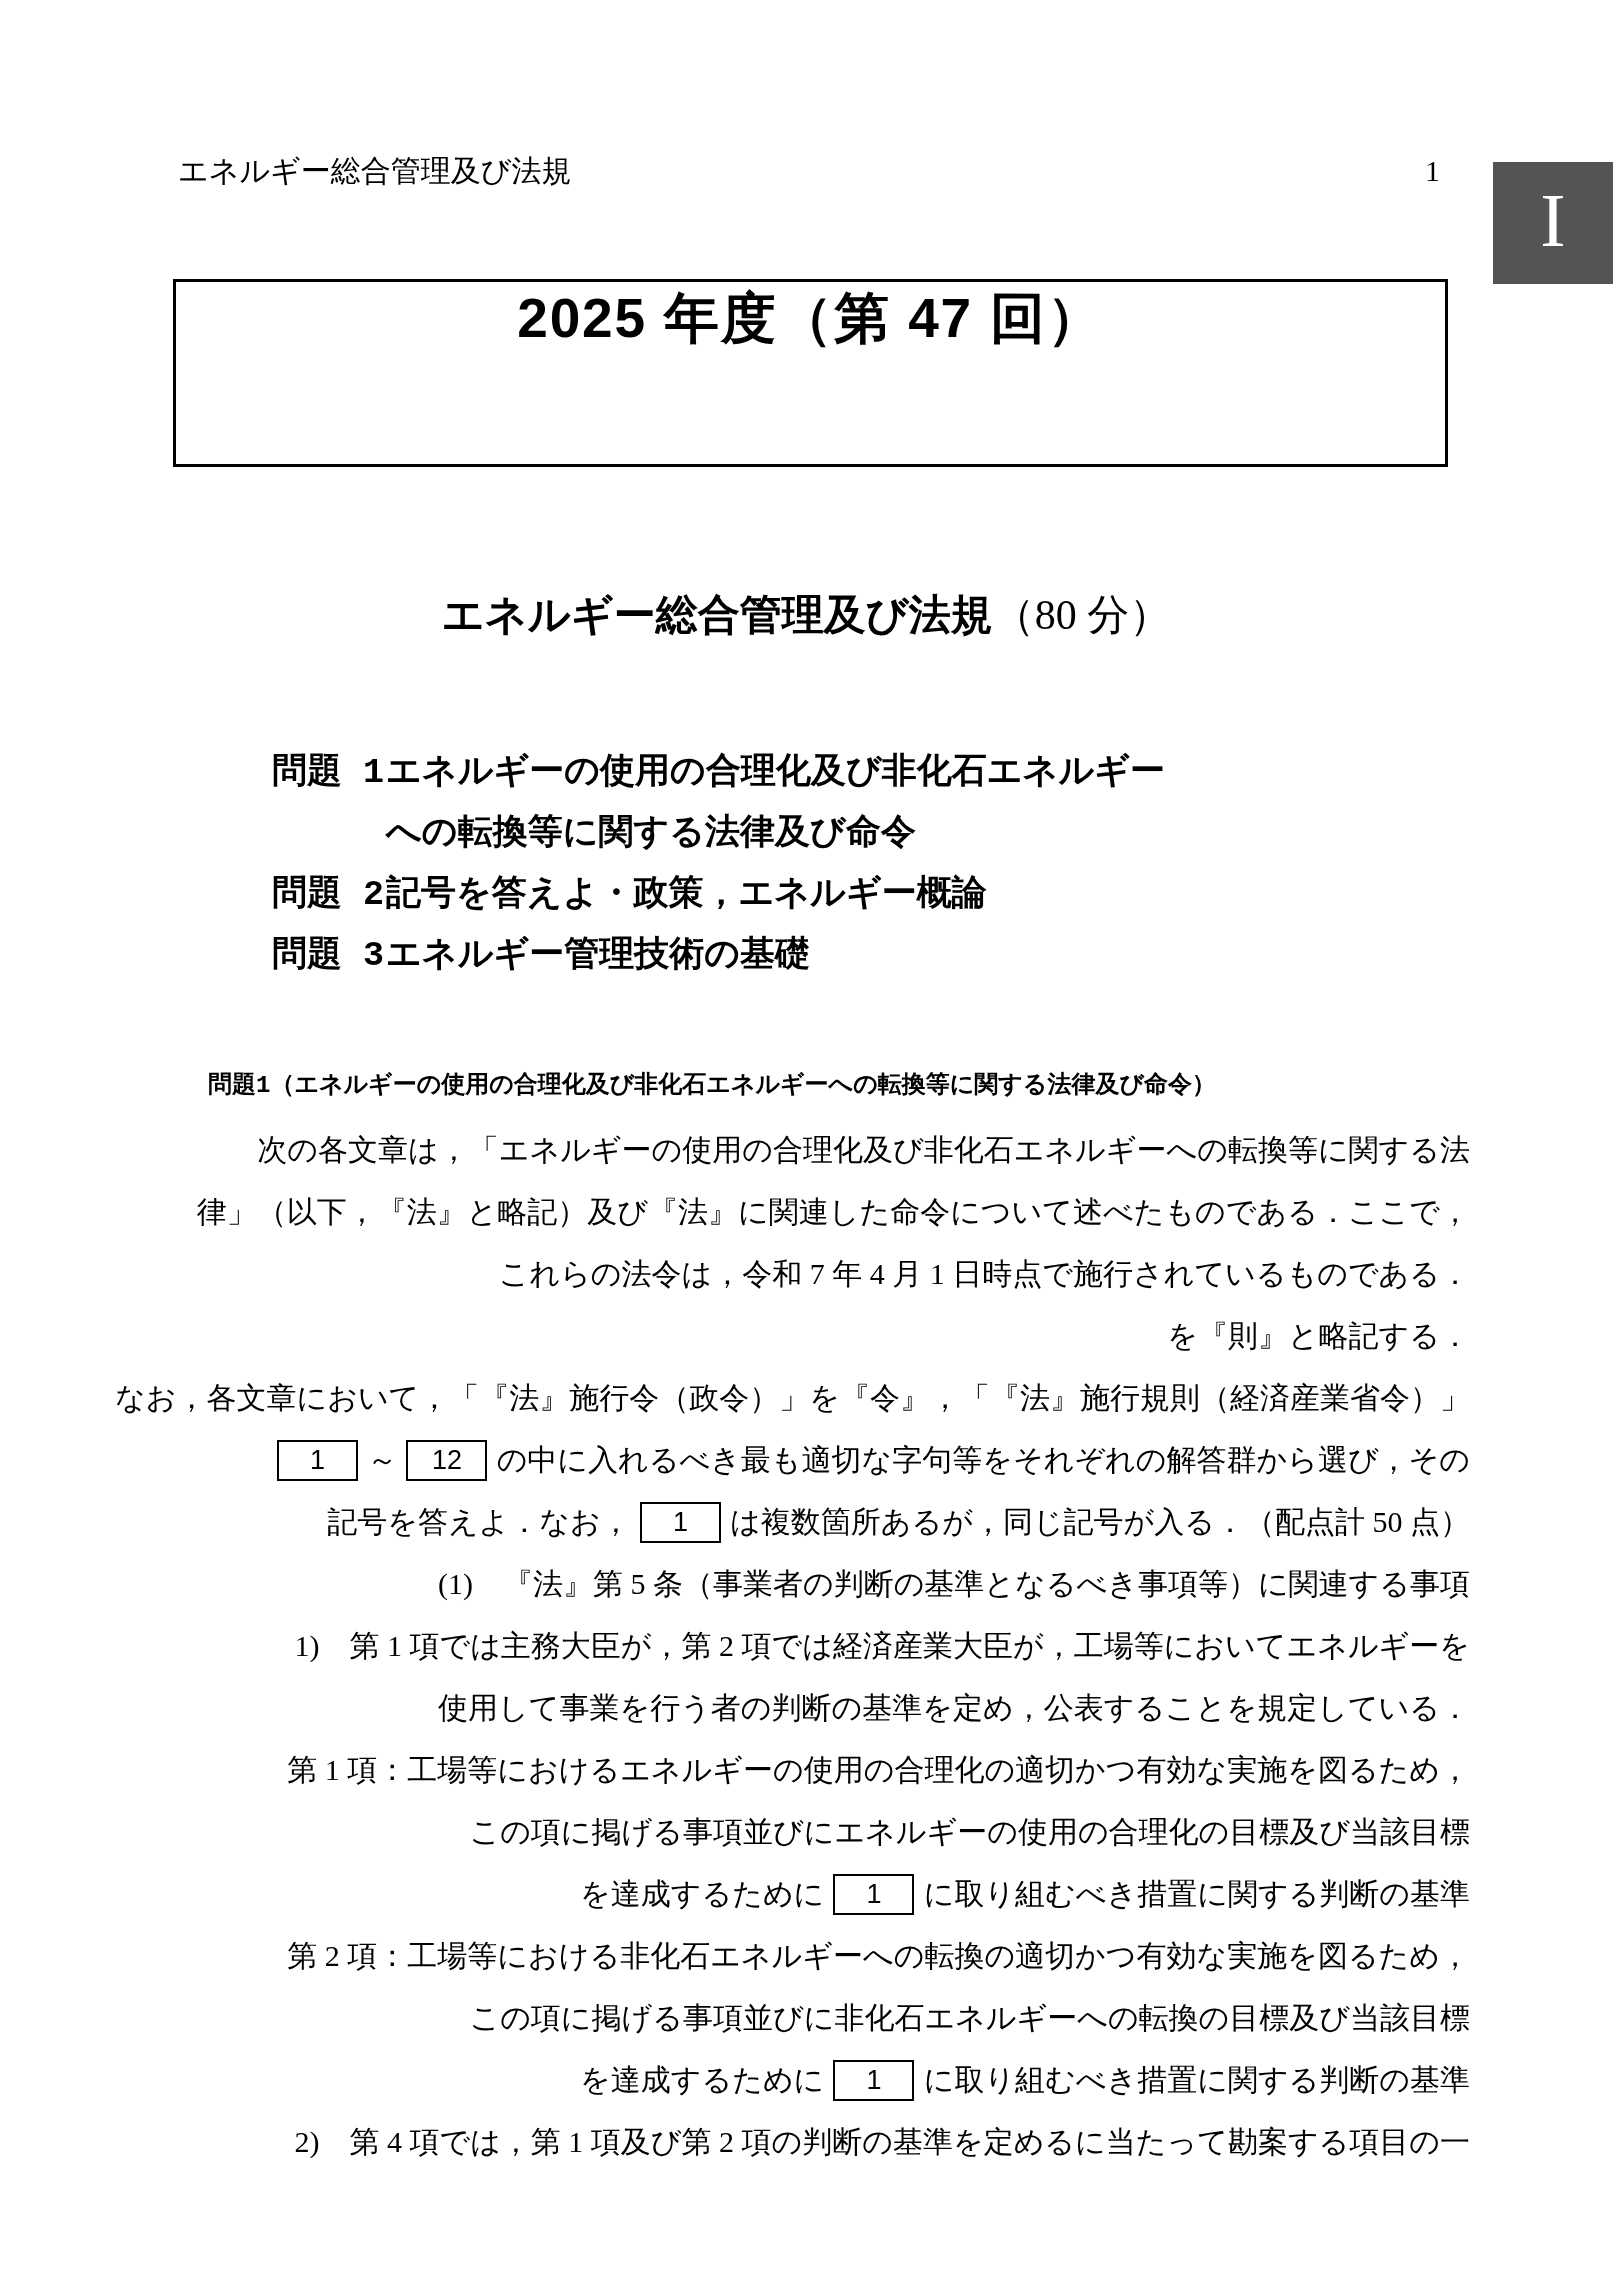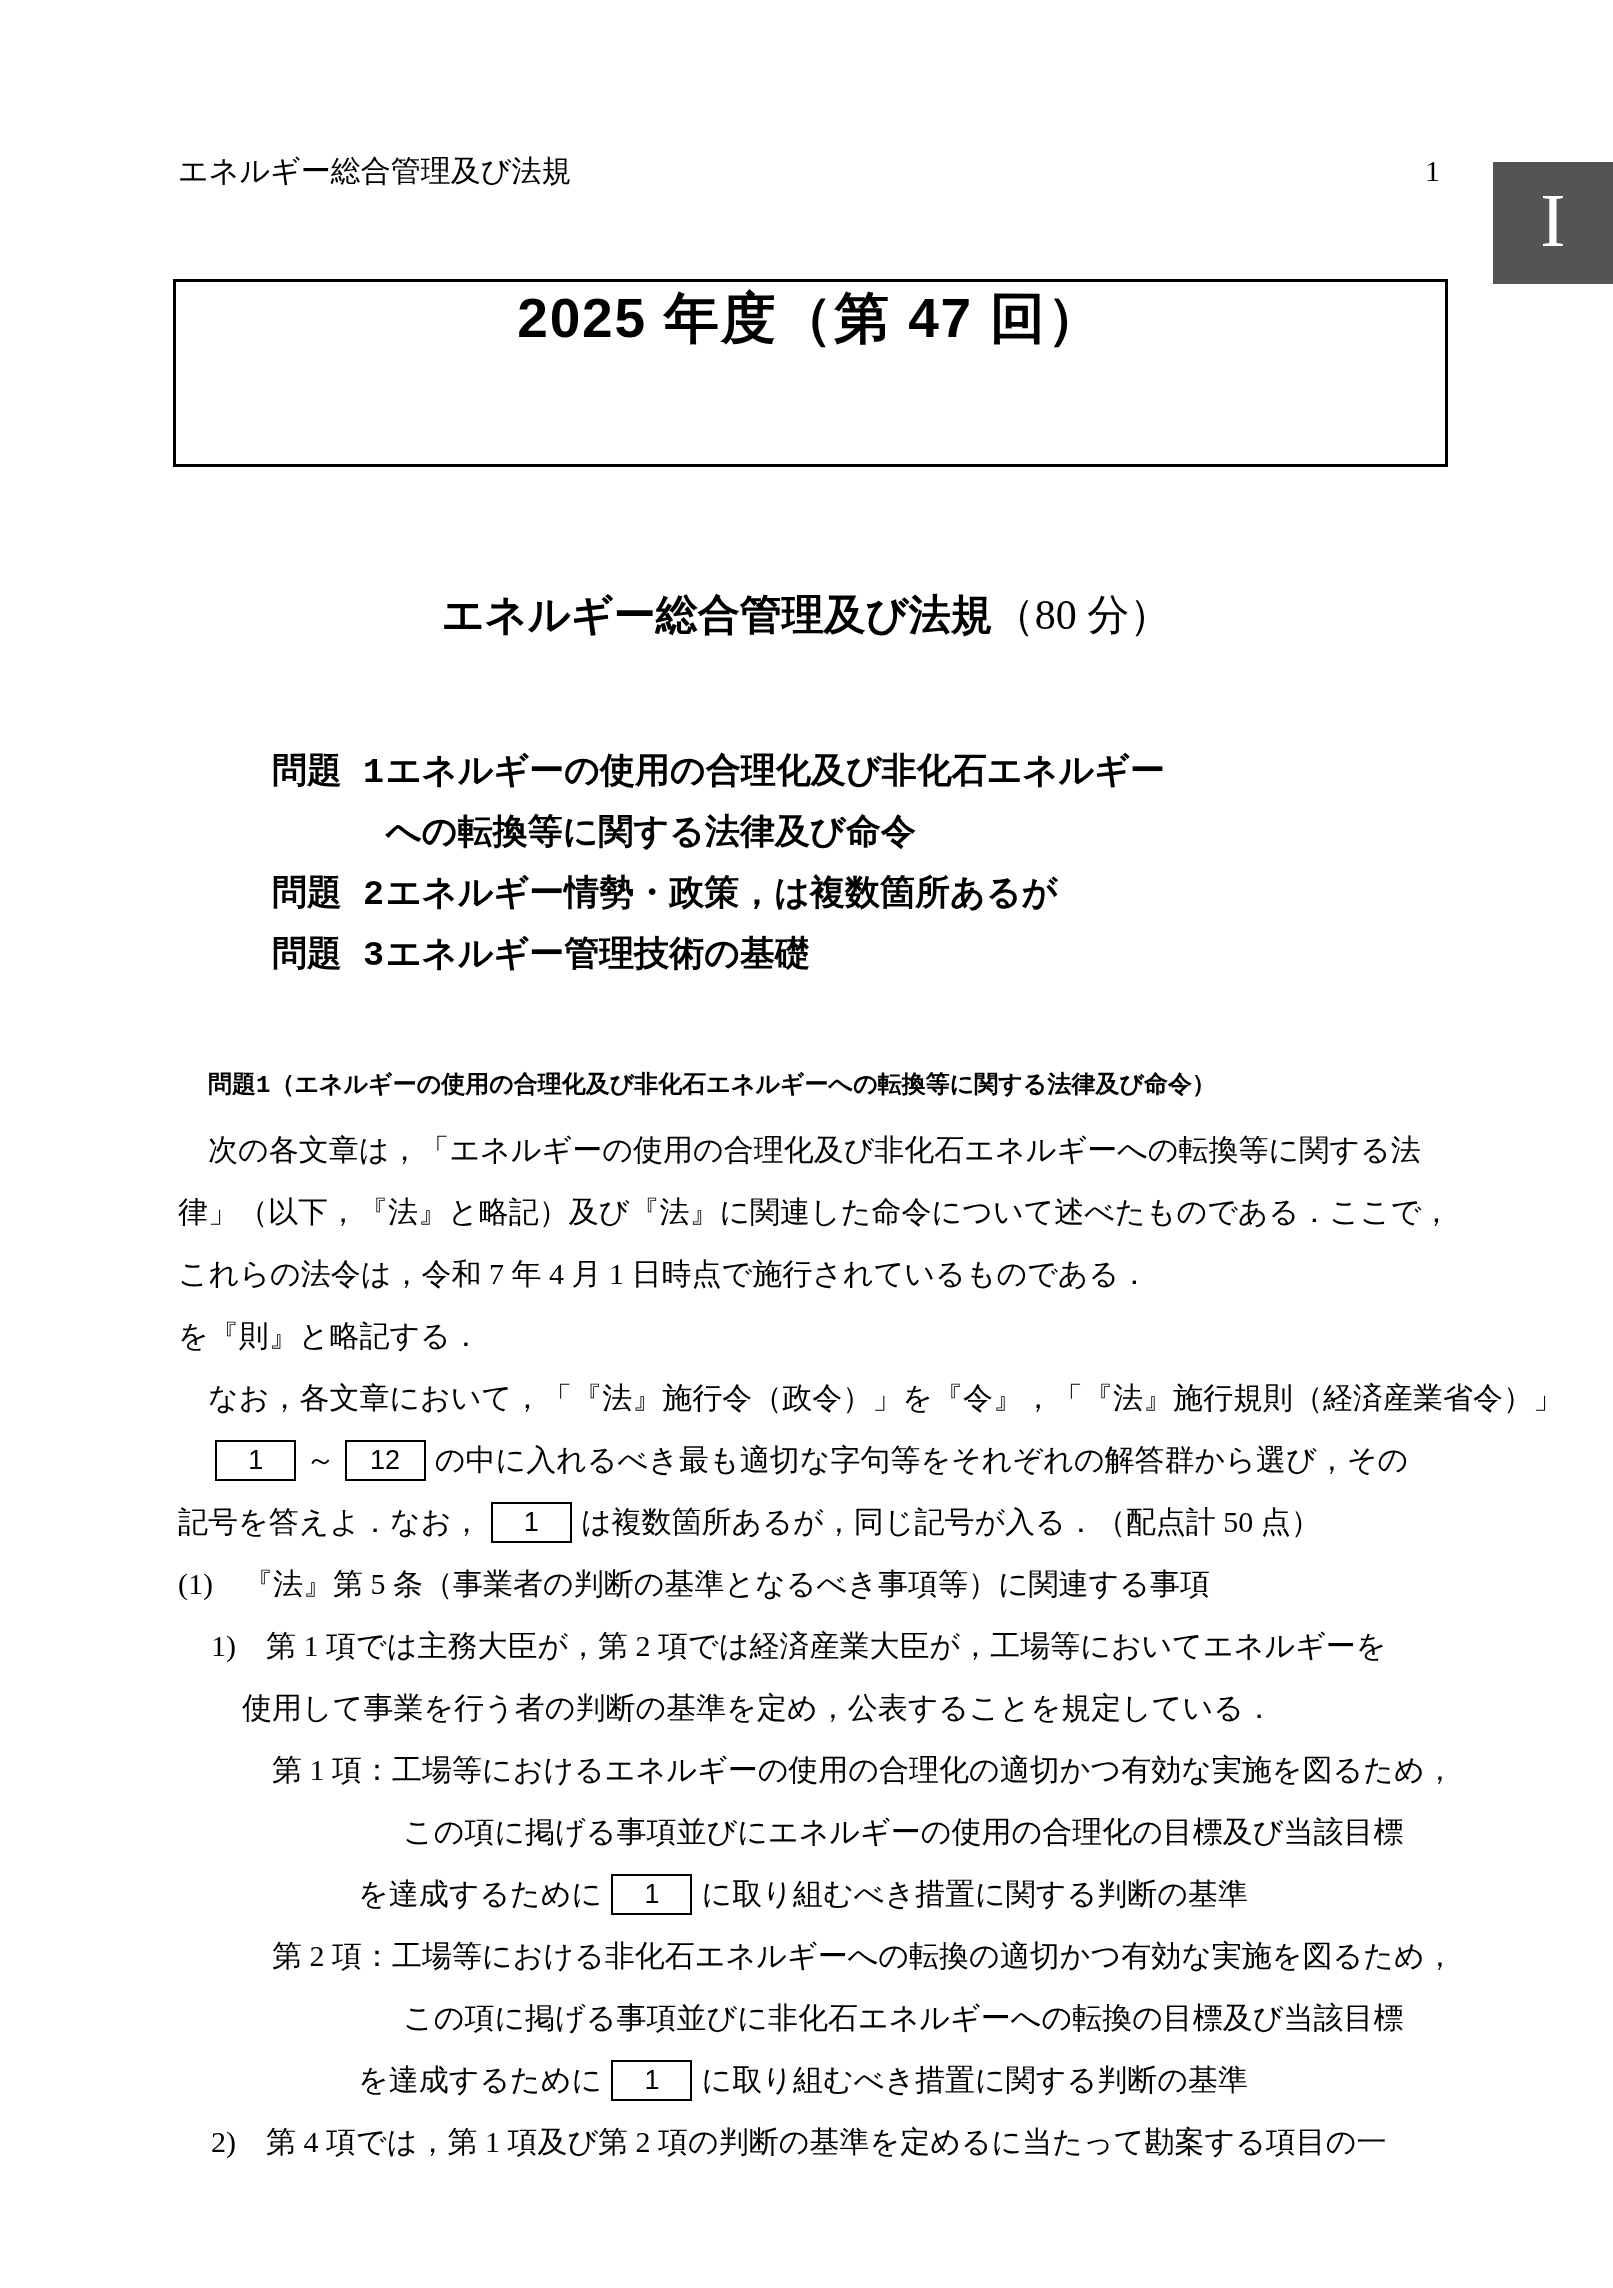--- a/index.html
+++ b/index.html
@@ -66,21 +66,21 @@
 
   
   .section-heading {
     position:absolute; left:208px; top:1067px; width:1311px;
     font-family:Liberation Mono, monospace; font-weight:bold;
     font-size:24px; line-height:37px; white-space:nowrap;
   }
 
   
   .body-text { position:absolute; left:178px; top:1119px; width:1292px; font-size:30px; }
-  .line { height:62px; display:flex; align-items:center; white-space:pre; }
+  .line { height:62px; display:flex; align-items:center; white-space:pre;justify-content:flex-end; }
   .answer-box {
     display:inline-flex; align-items:center; justify-content:center;
     min-width:81px; height:41px; border:2.8px solid #000; box-sizing:border-box;
     margin:0 9.2px; font-size:27px;
     font-family:"Liberation Sans","DejaVu Sans",sans-serif;
   }
 </style>
 </head>
 <body>
 
@@ -107,21 +107,21 @@
       <div class="problem-row">
         <div class="problem-label">問題 1</div>
         <div class="problem-lines">
           <div class="problem-line">エネルギーの使用の合理化及び非化石エネルギー</div>
           <div class="problem-line">への転換等に関する法律及び命令</div>
         </div>
       </div>
       <div class="problem-row">
         <div class="problem-label">問題 2</div>
         <div class="problem-lines">
-          <div class="problem-line">エネルギー情勢・政策，は複数箇所あるが</div>
+          <div class="problem-line">記号を答えよ・政策，エネルギー概論</div>
         </div>
       </div>
       <div class="problem-row">
         <div class="problem-label">問題 3</div>
         <div class="problem-lines">
           <div class="problem-line">エネルギー管理技術の基礎</div>
         </div>
       </div>
     </div>
 

